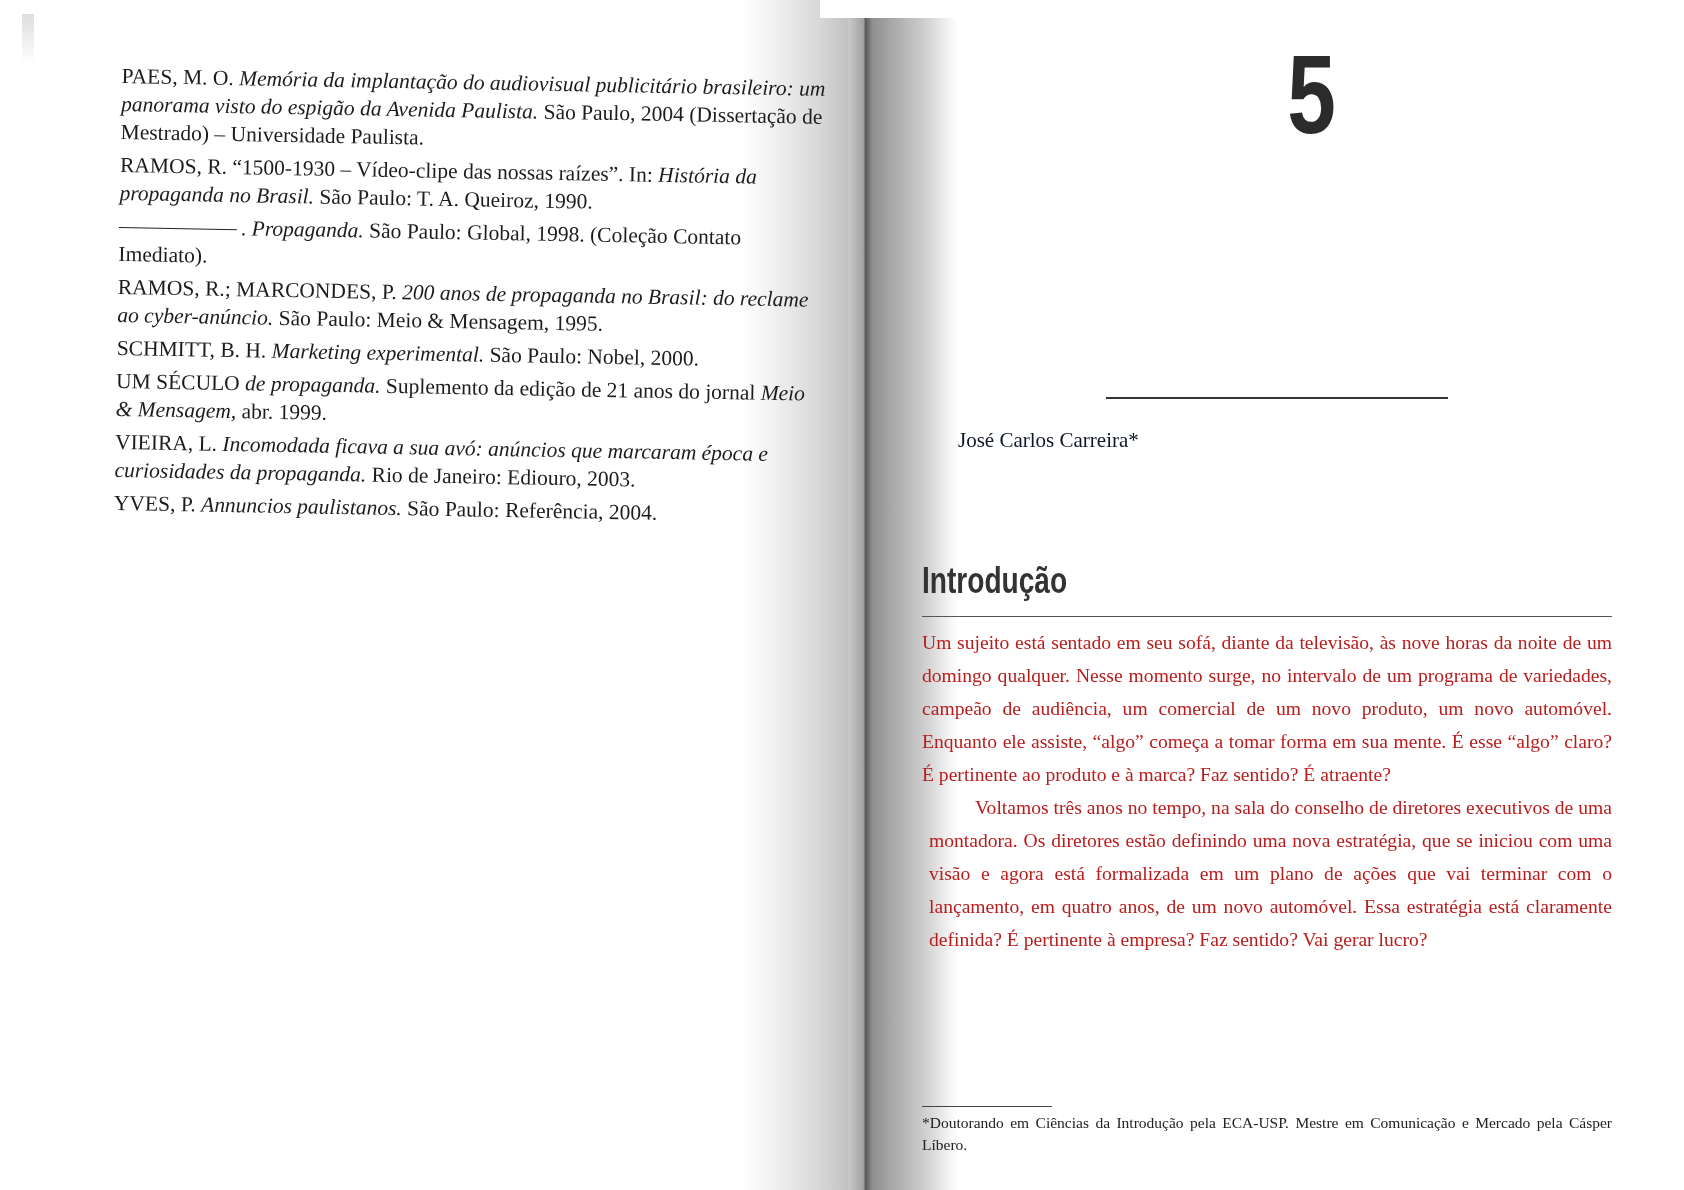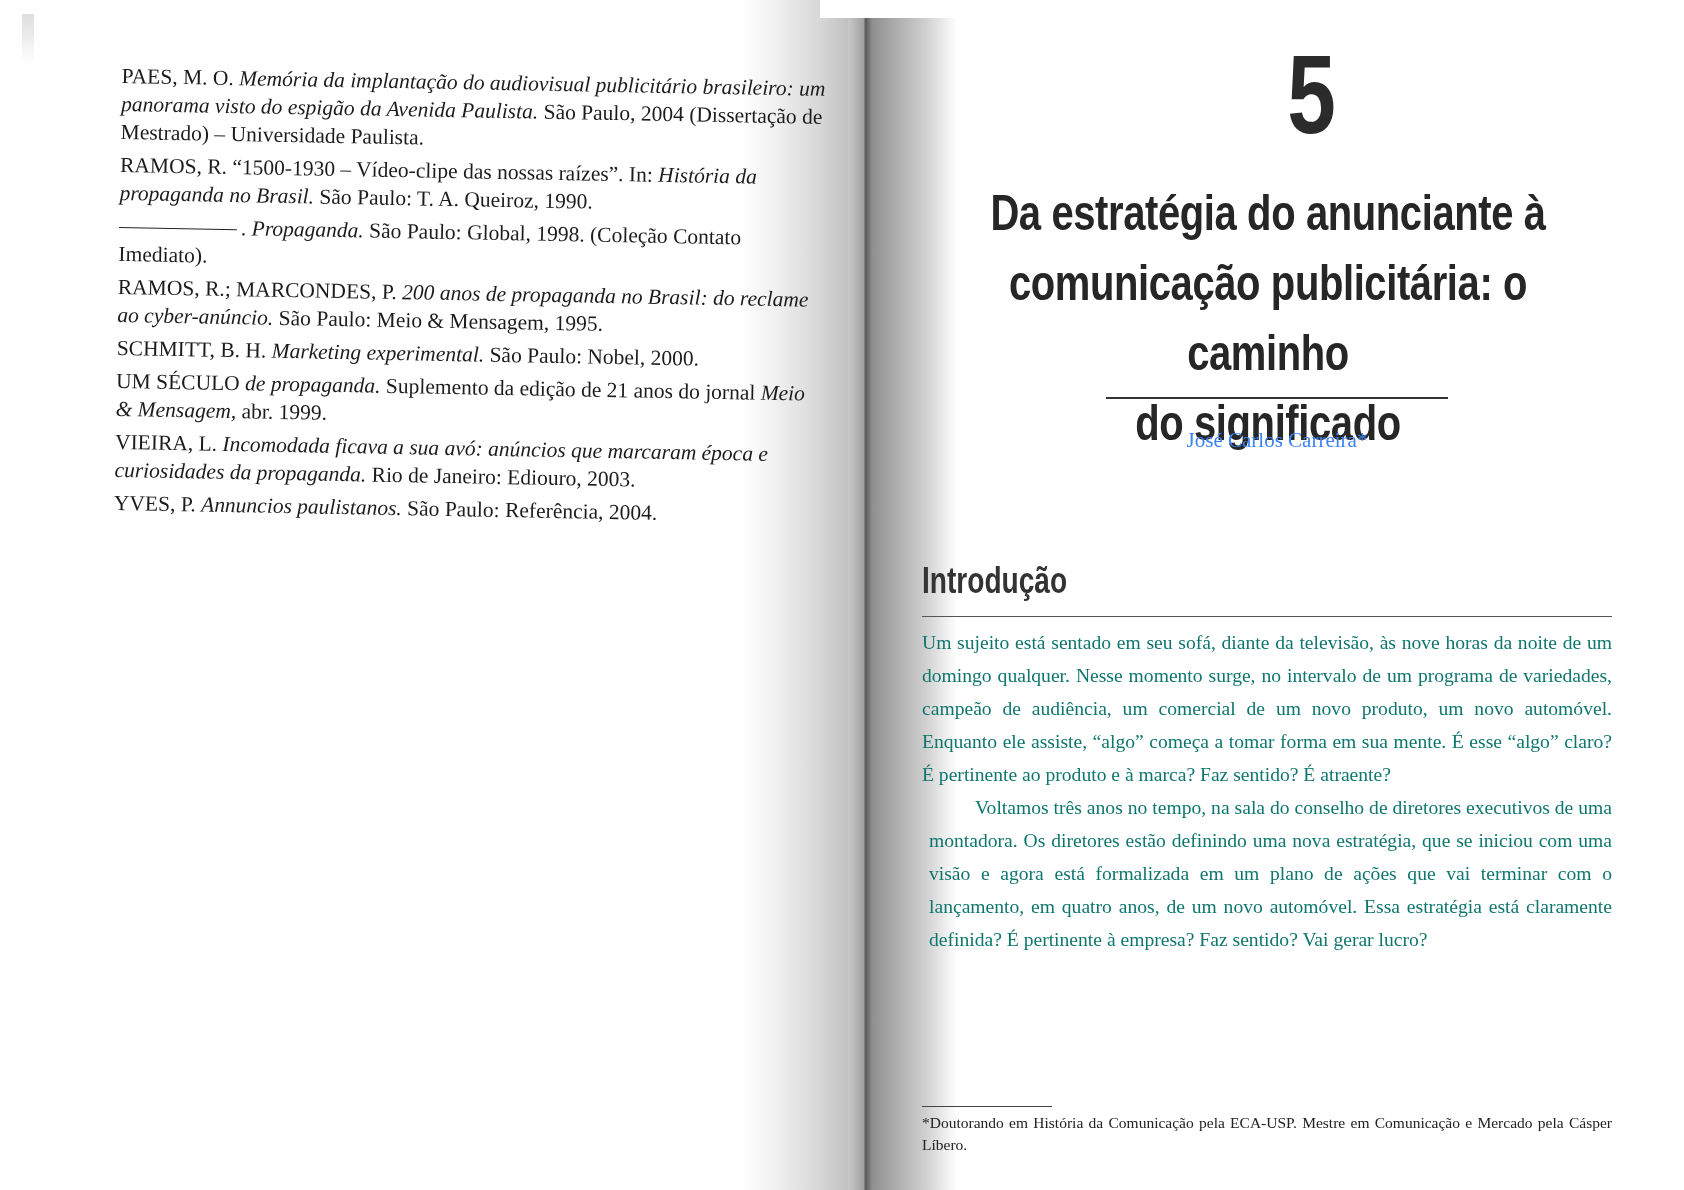--- a/index.html
+++ b/index.html
@@ -46,32 +46,32 @@
       transform: scaleX(0.78); transform-origin: 320px 0;
     }
     .chapter-title {
       position: absolute; left: -40px; top: 178px; width: 700px; text-align: center;
       font-family: "Liberation Sans", "DejaVu Sans", sans-serif; font-weight: bold;
       font-size: 50px; line-height: 70px; color: #262626; letter-spacing: -0.5px;
     }
     .chapter-title span { display: block; transform: scaleX(0.8); }
     .title-rule { position: absolute; left: 148px; top: 397px; width: 342px; height: 0; border-top: 2px solid #333; }
     .author {
-      position: absolute; left: 0; top: 428px; width: 638px; text-align: center;
-      font-size: 21px; color: #3b82f6;
+      position: absolute; left: 0; top: 428px; width: 638px; 
+      font-size: 21px; color: #0f172a;
     }
     .section-heading {
       position: absolute; left: -36px; top: 560px;
       font-family: "Liberation Sans", "DejaVu Sans", sans-serif; font-weight: bold;
       font-size: 36px; color: #333; transform: scaleX(0.78); transform-origin: left top;
     }
     .section-rule { position: absolute; left: -36px; top: 616px; width: 690px; border-top: 1.5px solid #555; }
     .body {
       position: absolute; left: -36px; top: 626px; width: 690px;
-      font-size: 19.6px; line-height: 33px; text-align: justify; color: #0f766e;
+      font-size: 19.6px; line-height: 33px; text-align: justify; color: #b91c1c;
     }
     .body p { margin: 0; }
     .body p.indent { text-indent: 46px; margin-left: 7px; }
     .fn-rule { position: absolute; left: -36px; top: 1106px; width: 130px; border-top: 1px solid #444; }
     .footnote {
       position: absolute; left: -36px; top: 1112px; width: 690px;
       font-size: 15.5px; line-height: 22px; color: #222; text-align: justify;
     }
   </style>
 </head>
@@ -91,32 +91,27 @@
         <p class="ref"><span>VIEIRA, L. </span><span class="i">Incomodada ficava a sua avó: anúncios que marcaram época e curiosidades da propaganda.</span><span> Rio de Janeiro: Ediouro, 2003.</span></p>
         <p class="ref"><span>YVES, P. </span><span class="i">Annuncios paulistanos.</span><span> São Paulo: Referência, 2004.</span></p>
       </div>
   </div>
 
   <div class="spine-top"></div>
   <div class="spine"></div>
 
   <div class="page-right">
     <div class="chapter-num">5</div>
-    <div class="chapter-title">
-      <span>Da estratégia do anunciante à</span>
-      <span>comunicação publicitária: o caminho</span>
-      <span>do significado</span>
-    </div>
     <div class="title-rule"></div>
     <div class="author">José Carlos Carreira*</div>
 
     <div class="section-heading">Introdução</div>
     <div class="section-rule"></div>
 
     <div class="body">
       <p>Um sujeito está sentado em seu sofá, diante da televisão, às nove horas da noite de um domingo qualquer. Nesse momento surge, no intervalo de um programa de variedades, campeão de audiência, um comercial de um novo produto, um novo automóvel. Enquanto ele assiste, “algo” começa a tomar forma em sua mente. É esse “algo” claro? É pertinente ao produto e à marca? Faz sentido? É atraente?</p>
       <p class="indent">Voltamos três anos no tempo, na sala do conselho de diretores executivos de uma montadora. Os diretores estão definindo uma nova estratégia, que se iniciou com uma visão e agora está formalizada em um plano de ações que vai terminar com o lançamento, em quatro anos, de um novo automóvel. Essa estratégia está claramente definida? É pertinente à empresa? Faz sentido? Vai gerar lucro?</p>
     </div>
 
     <div class="fn-rule"></div>
-    <div class="footnote">*Doutorando em História da Comunicação pela ECA-USP. Mestre em Comunicação e Mercado pela Cásper Líbero.</div>
+    <div class="footnote">*Doutorando em Ciências da Introdução pela ECA-USP. Mestre em Comunicação e Mercado pela Cásper Líbero.</div>
   </div>
 </div>
 
 </body></html>

